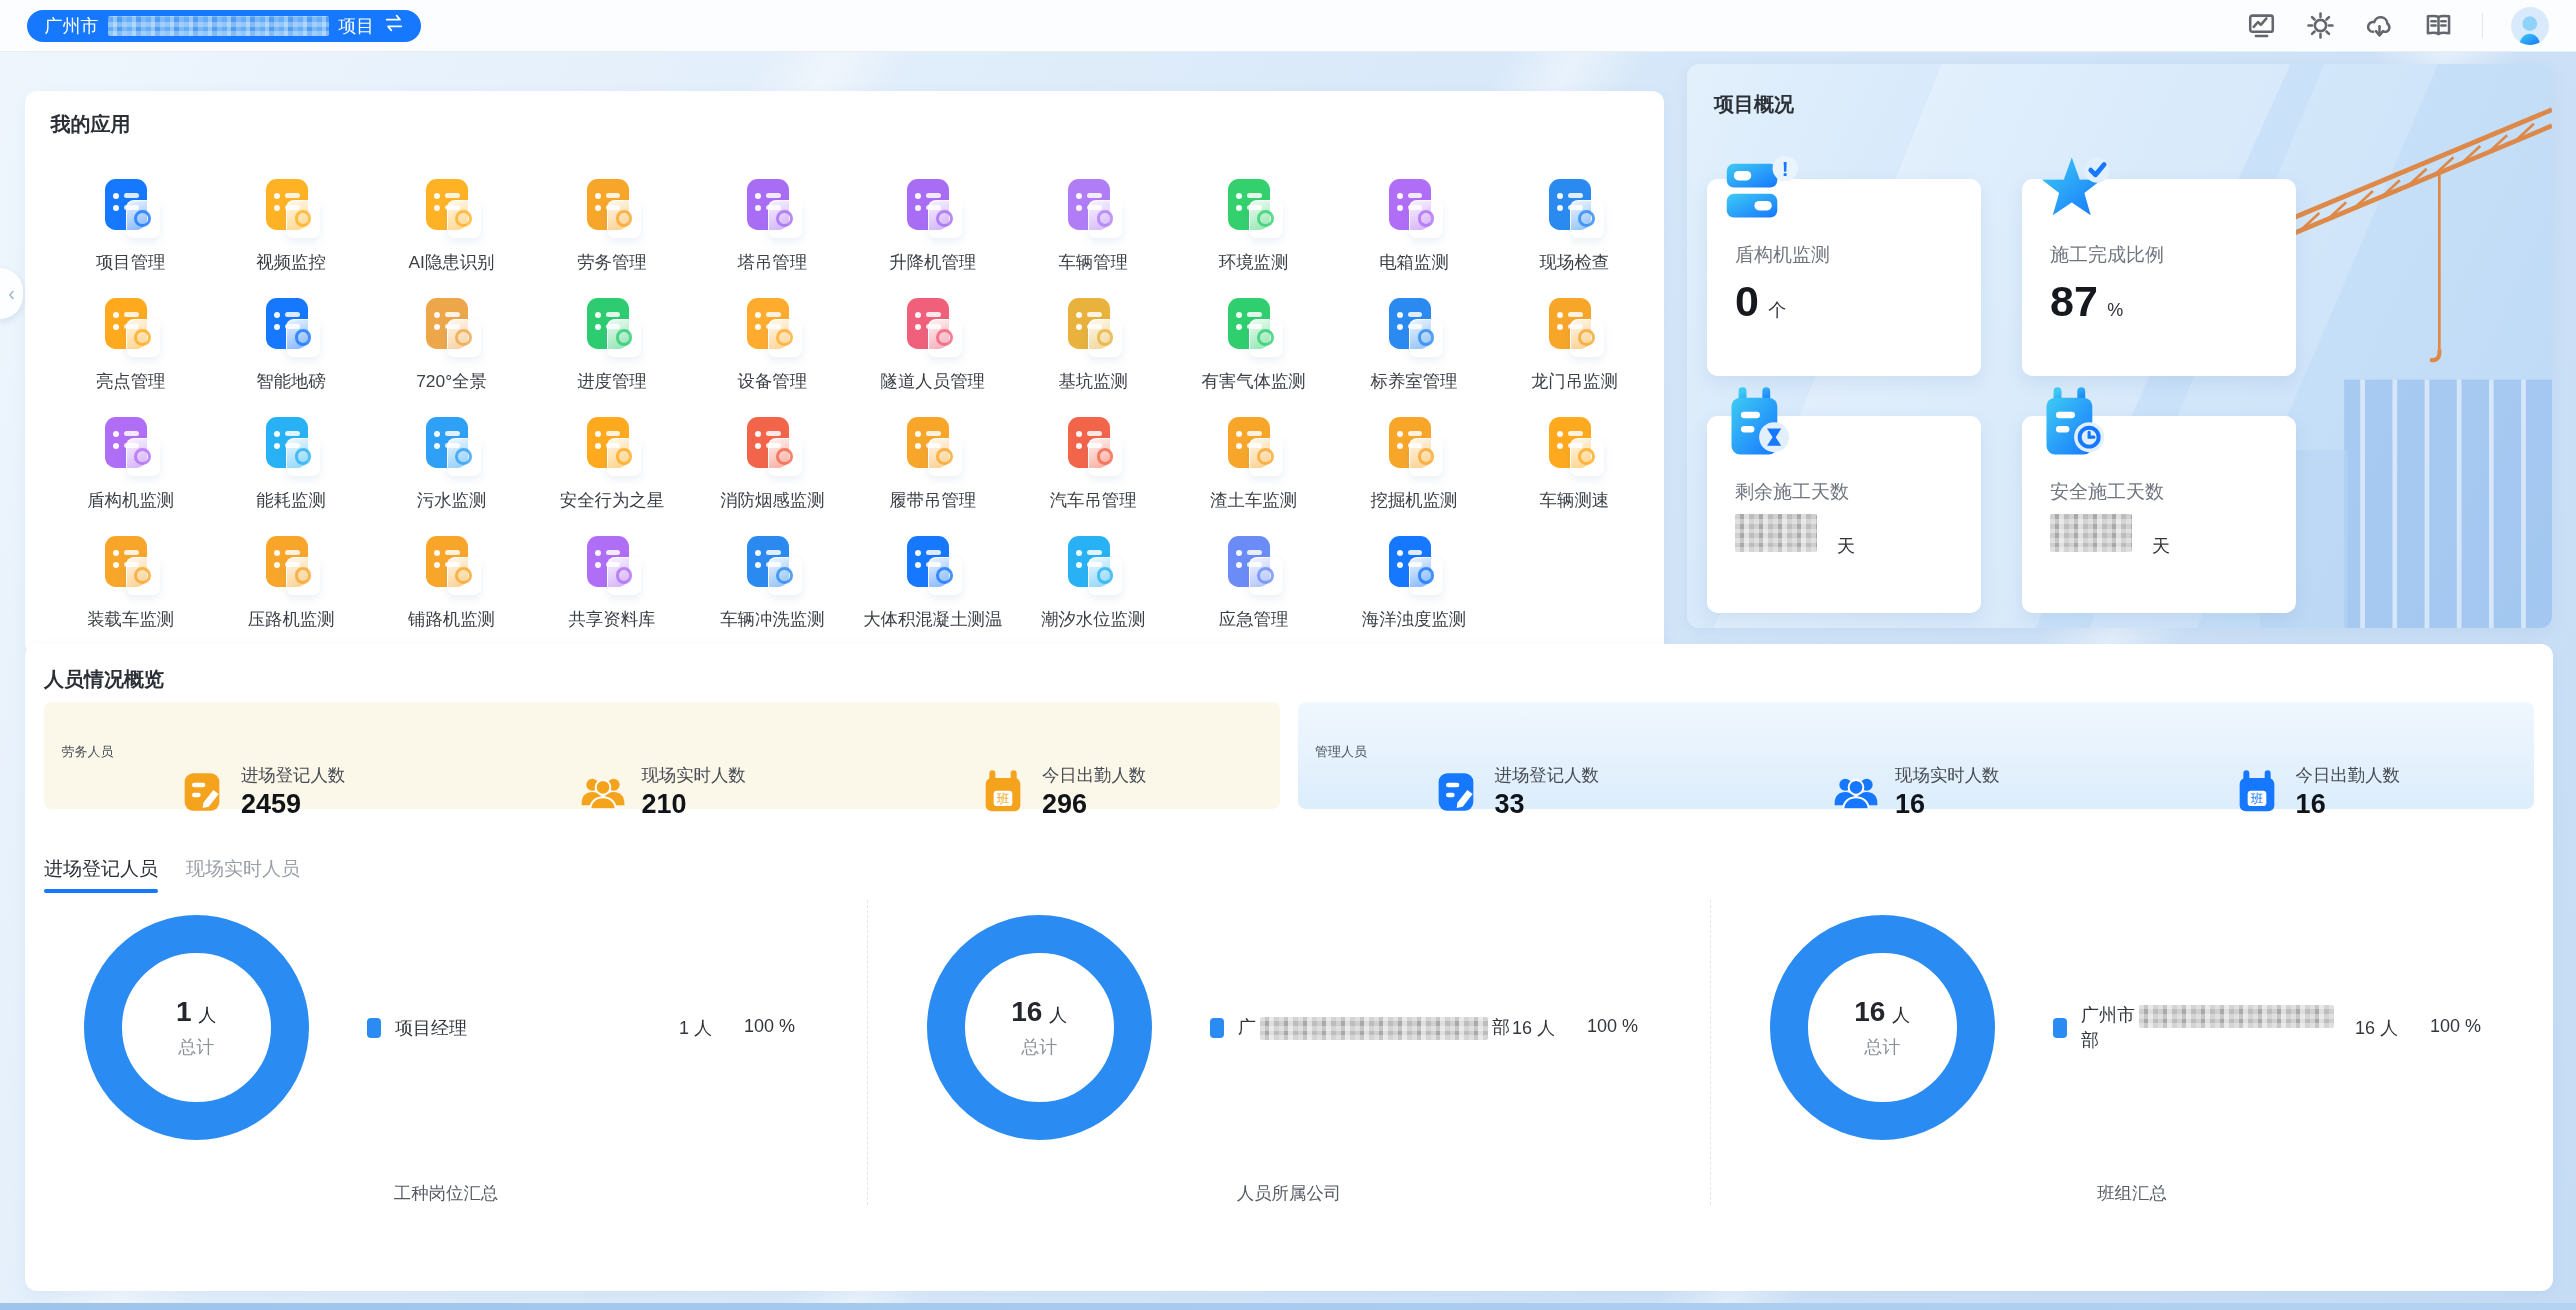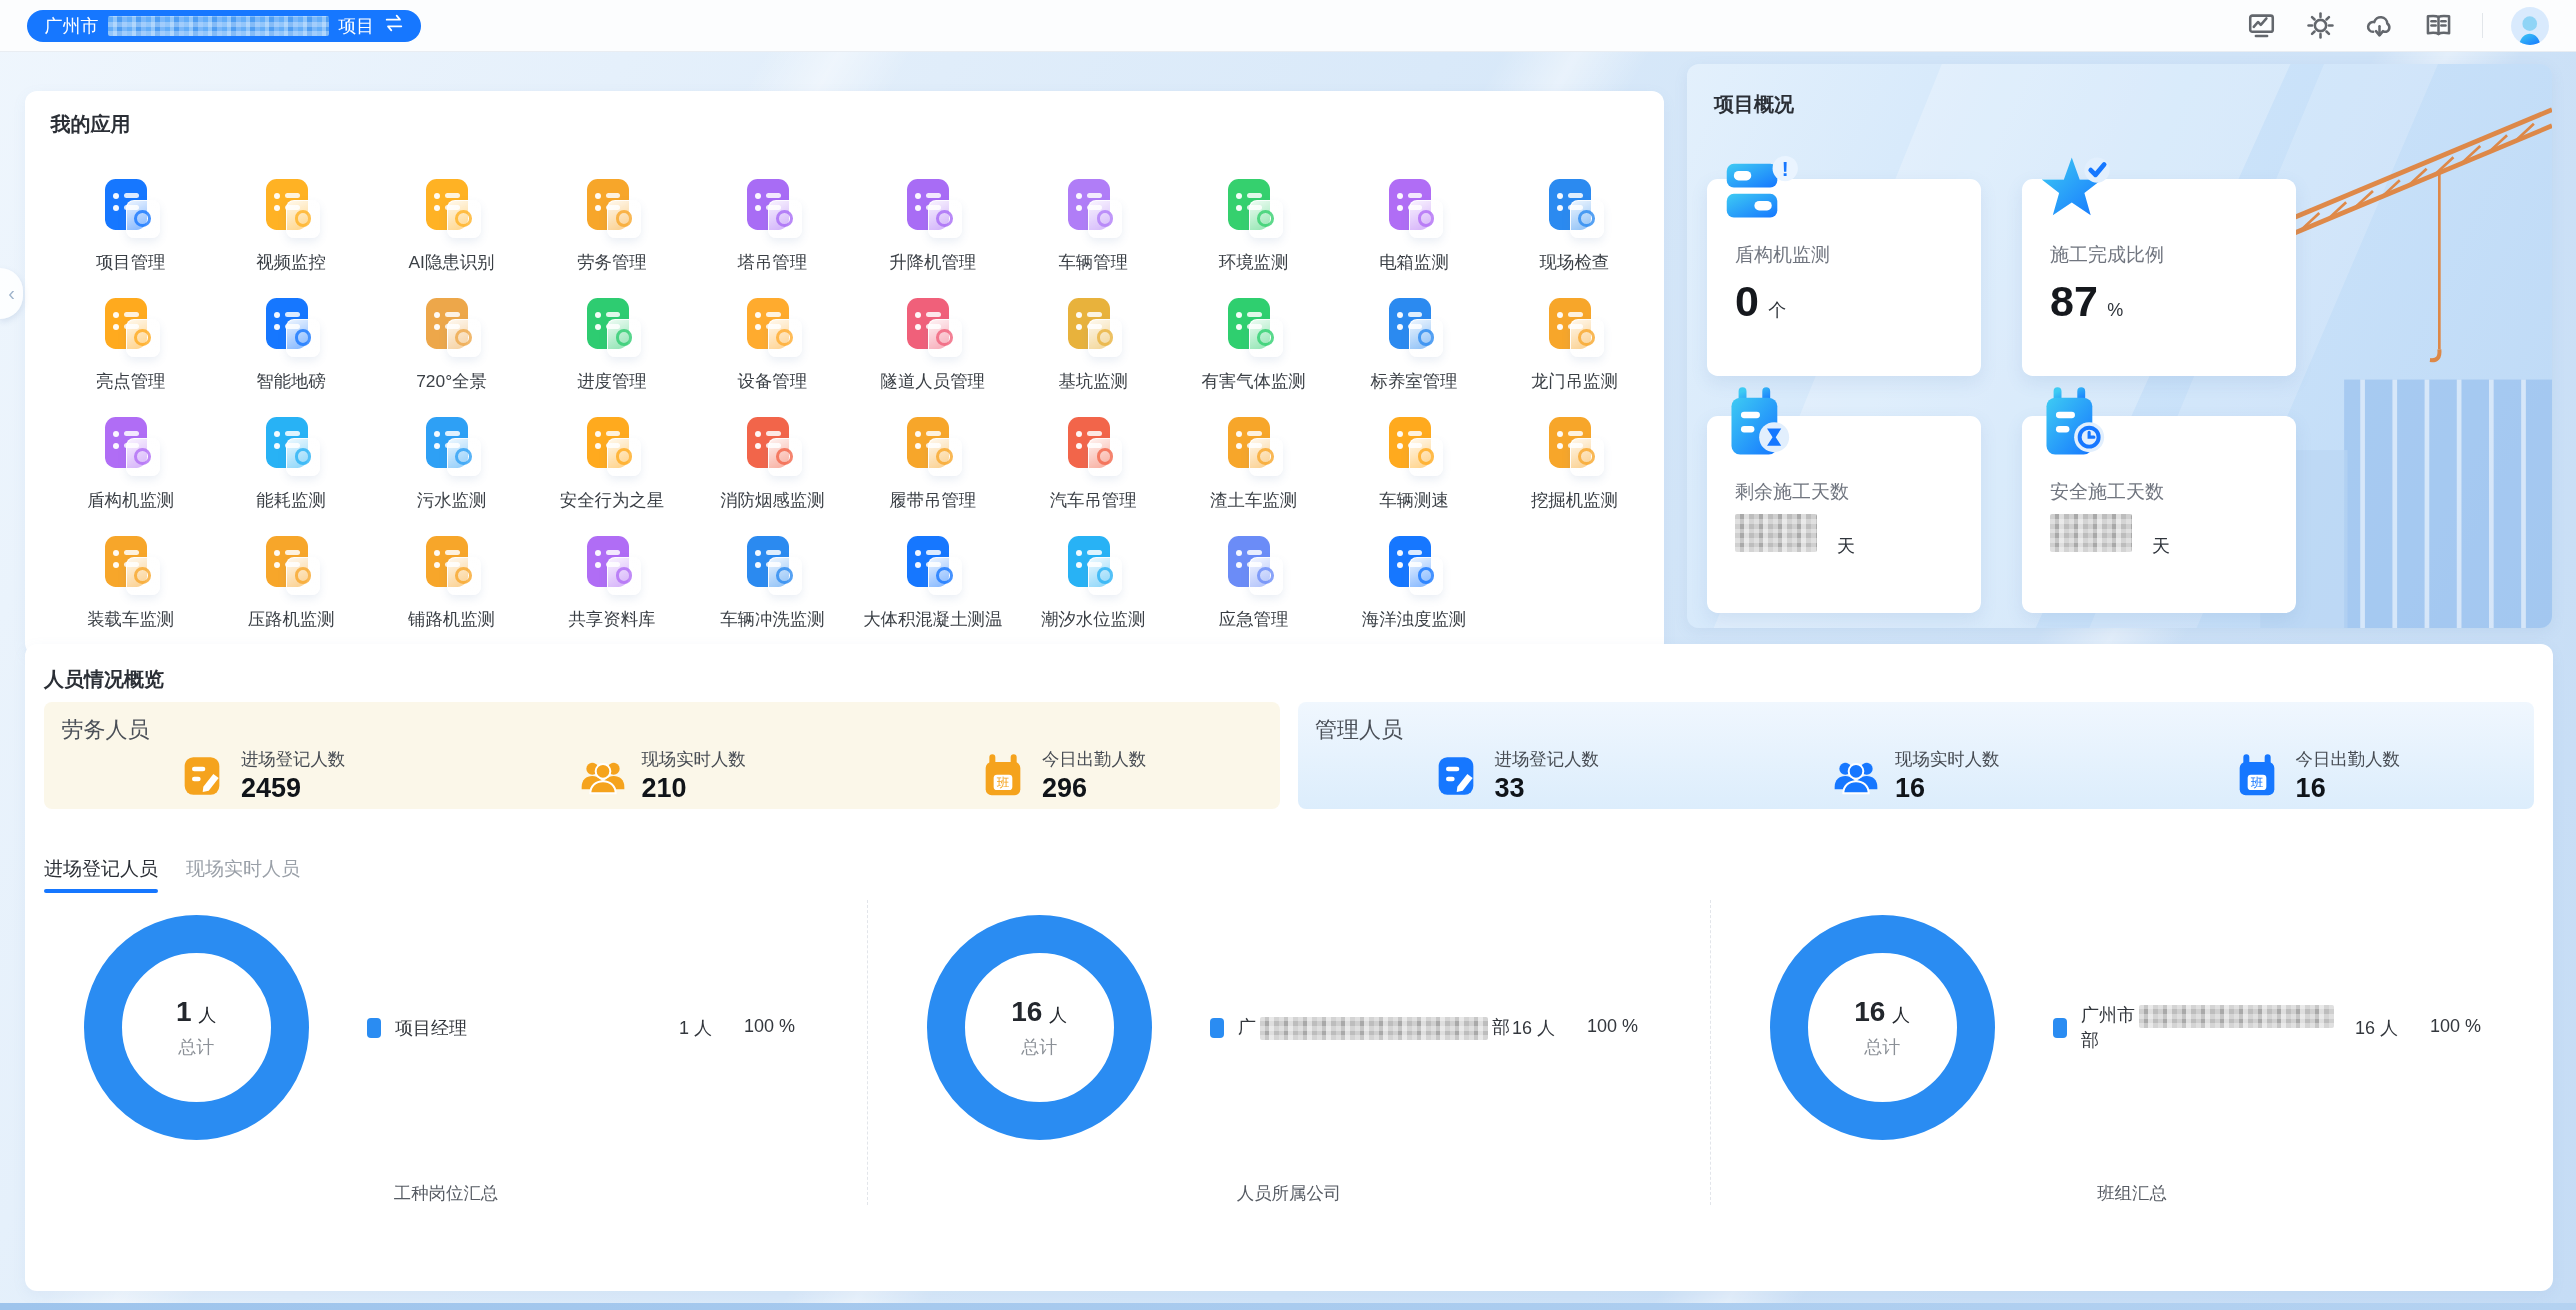--- a/index.html
+++ b/index.html
@@ -71,21 +71,21 @@
   .ov-unit { font-size:18px; color:#2f343b; margin-left:9.4px; }
 
   
   .people-panel { position:absolute; left:25px; top:644px; width:2528px; height:647px; background:#fff;
     border-radius:12px; box-shadow:0 4px 13.4px rgba(100,140,190,.08); }
   .pp-title { position:absolute; left:19px; top:21.5px; }
   .group-row { position:absolute; left:19px; right:19px; top:58px; height:107px; display:flex; gap:17.4px; }
   .group { flex:1; border-radius:8px; position:relative; padding:13.4px 17.4px 0; }
   .g-orange { background:#fbf7e9; color:#f5a31d; }
   .g-blue { background:linear-gradient(180deg,#f0f7fe 0%,#dcedfc 100%); color:#1677ff; }
-  .g-name { font-size:22px; color:#4a4f57; }
+  .g-name { font-size:13px; color:#4a4f57;margin-top:28px; }
   .g-stats { display:flex; margin-top:1.3px; }
   .stat { flex:1; display:flex; align-items:center; justify-content:center; gap:14.8px; }
   .stat-ico { width:48px; height:48px; flex:0 0 48px; }
   .stat-label { font-size:17.4px; color:#474c53; }
   .stat-value { font-size:27px; font-weight:700; color:#101419; margin-top:2.7px; }
 
   .tabs { position:absolute; left:19px; top:212px; display:flex; gap:28px; font-size:19px; }
   .tab { padding-bottom:10.7px; position:relative; color:#9aa0a8; cursor:pointer; }
   .tab.active { color:#2b2f36; }
   .tab.active::after { content:""; position:absolute; left:0; right:0; bottom:0; height:3.4px; border-radius:2px; background:#1677ff; }
@@ -376,33 +376,33 @@
           </div>
           <div class="app-lb">汽车吊管理</div>
         </div>
       <div class="app" style="--c: #f7a62a;">
           <div class="app-ico">
             <i class="m"></i>
             <i class="o"></i>
           </div>
           <div class="app-lb">渣土车监测</div>
         </div>
+      <div class="app" style="--c: #f7a62a;">
+          <div class="app-ico">
+            <i class="m"></i>
+            <i class="o"></i>
+          </div>
+          <div class="app-lb">挖掘机监测</div>
+        </div>
       <div class="app" style="--c: #ffaa1e;">
           <div class="app-ico">
             <i class="m"></i>
             <i class="o"></i>
           </div>
           <div class="app-lb">车辆测速</div>
-        </div>
-      <div class="app" style="--c: #f7a62a;">
-          <div class="app-ico">
-            <i class="m"></i>
-            <i class="o"></i>
-          </div>
-          <div class="app-lb">挖掘机监测</div>
         </div>
       <div class="app" style="--c: #f7a62a;">
           <div class="app-ico">
             <i class="m"></i>
             <i class="o"></i>
           </div>
           <div class="app-lb">装载车监测</div>
         </div>
       <div class="app" style="--c: #f7a62a;">
           <div class="app-ico">

